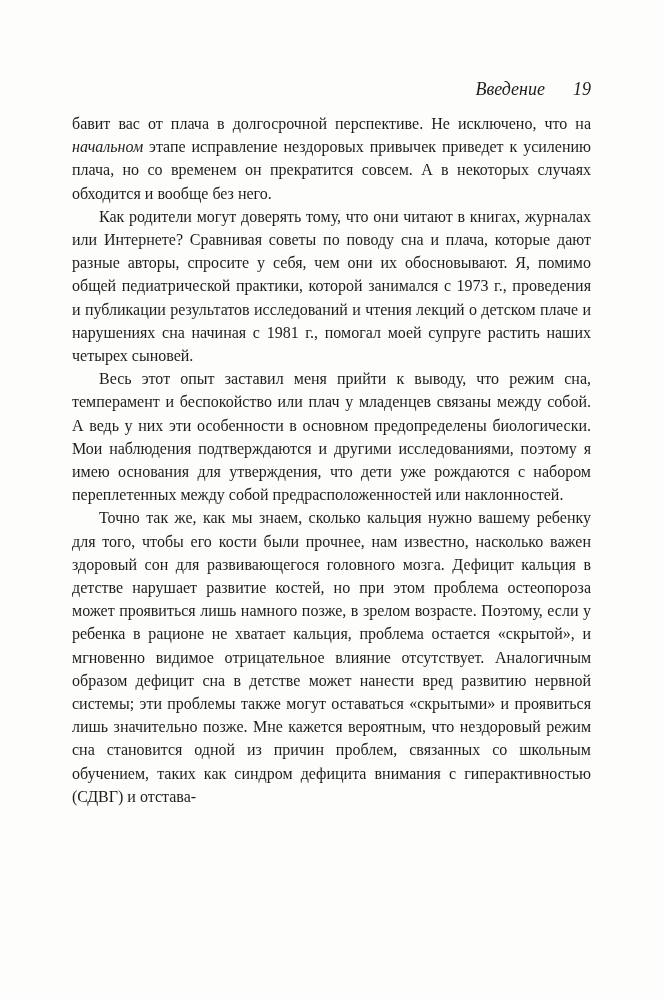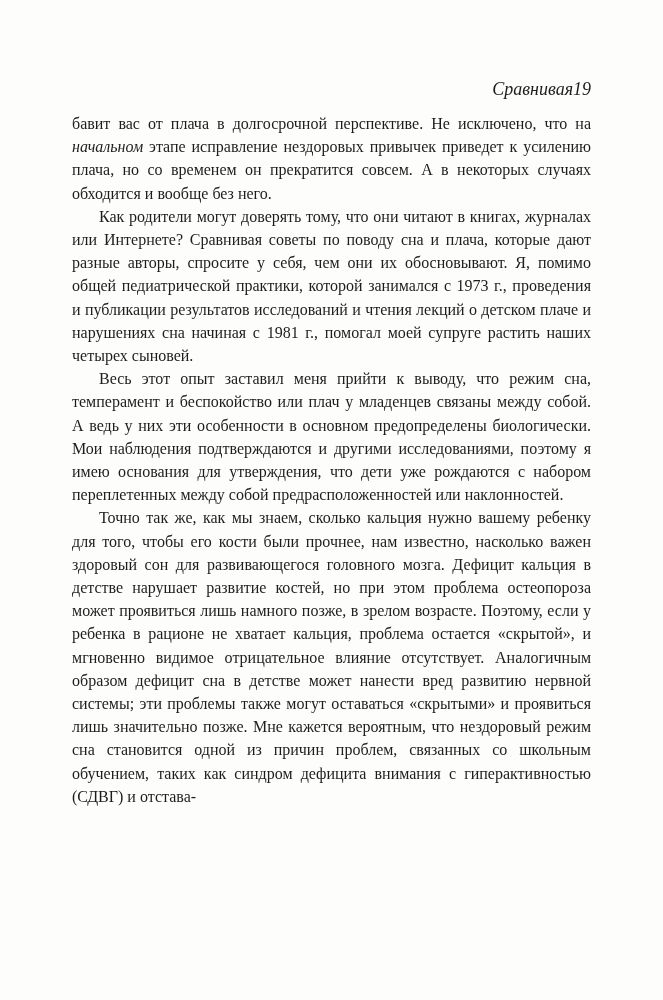--- a/index.html
+++ b/index.html
@@ -30,21 +30,21 @@
     left: 72px;
     width: 519px;
     text-align: right;
     font-style: italic;
     font-size: 18px;
     line-height: 20px;
     color: var(--text-color);
     white-space: nowrap;
   }
   .running-header .pagenum {
-    margin-left: 0;
+    margin-left: 28px;
   }
   .page-body {
     position: absolute;
     top: 112px;
     left: 72px;
     width: 519px;
   }
   .page-body p.para {
     margin: 0;
     padding: 0;
@@ -58,21 +58,21 @@
   }
   .italic {
     font-style: italic;
   }
 </style>
 </head>
 <body>
 
 <div class="book-page">
   <div class="running-header">
-    <span class="chapter">Сравнивая</span><span class="pagenum">19</span>
+    <span class="chapter">Введение</span><span class="pagenum">19</span>
   </div>
   <div class="page-body">
       <p class="para"><span class="">бавит вас от плача в долгосрочной перспективе. Не исключено, что на </span><span class="italic">начальном</span><span class=""> этапе исправление нездоровых привычек приведет к усилению плача, но со временем он прекратится совсем. А в некоторых случаях обходится и вообще без него.</span></p>
       <p class="para indent"><span class="">Как родители могут доверять тому, что они читают в книгах, журналах или Интернете? Сравнивая советы по поводу сна и плача, которые дают разные авторы, спросите у себя, чем они их обосновывают. Я, помимо общей педиатрической практики, которой занимался с 1973 г., проведения и публикации результатов исследований и чтения лекций о детском плаче и нарушениях сна начиная с 1981 г., помогал моей супруге растить наших четырех сыновей.</span></p>
       <p class="para indent"><span class="">Весь этот опыт заставил меня прийти к выводу, что режим сна, темперамент и беспокойство или плач у младенцев связаны между собой. А ведь у них эти особенности в основном предопределены биологически. Мои наблюдения подтверждаются и другими исследованиями, поэтому я имею основания для утверждения, что дети уже рождаются с набором переплетенных между собой предрасположенностей или наклонностей.</span></p>
       <p class="para indent"><span class="">Точно так же, как мы знаем, сколько кальция нужно вашему ребенку для того, чтобы его кости были прочнее, нам известно, насколько важен здоровый сон для развивающегося головного мозга. Дефицит кальция в детстве нарушает развитие костей, но при этом проблема остеопороза может проявиться лишь намного позже, в зрелом возрасте. Поэтому, если у ребенка в рационе не хватает кальция, проблема остается «скрытой», и мгновенно видимое отрицательное влияние отсутствует. Аналогичным образом дефицит сна в детстве может нанести вред развитию нервной системы; эти проблемы также могут оставаться «скрытыми» и проявиться лишь значительно позже. Мне кажется вероятным, что нездоровый режим сна становится одной из причин проблем, связанных со школьным обучением, таких как синдром дефицита внимания с гиперактивностью (СДВГ) и отстава-</span></p>
     </div>
 </div>
 
 </body></html>

